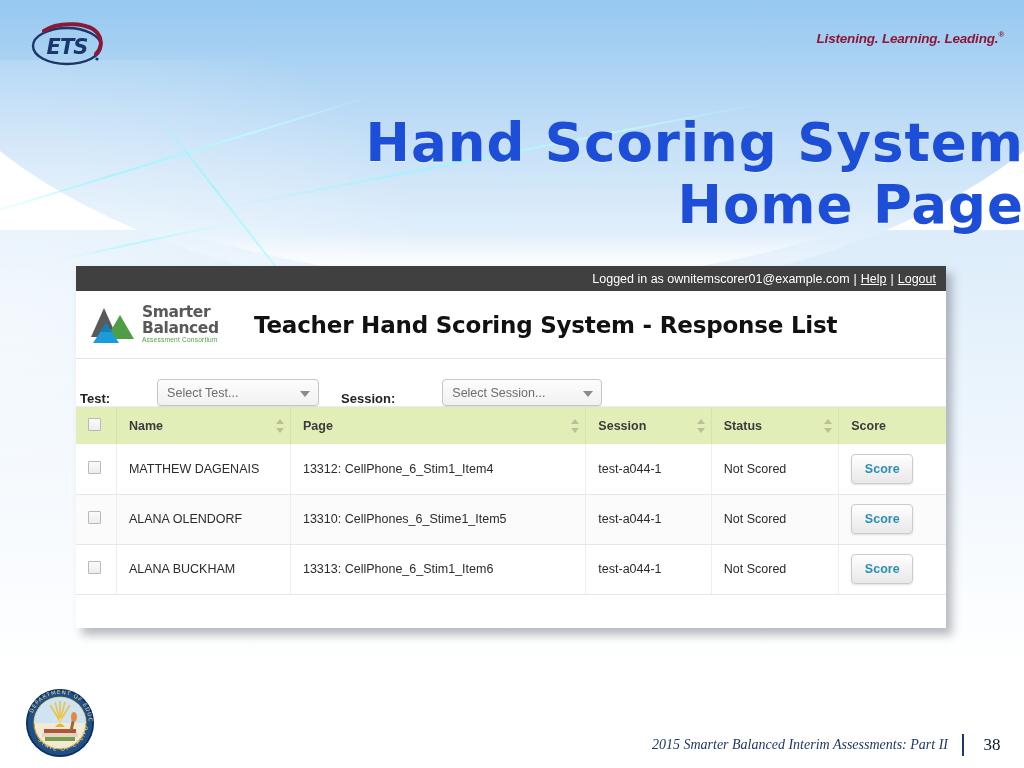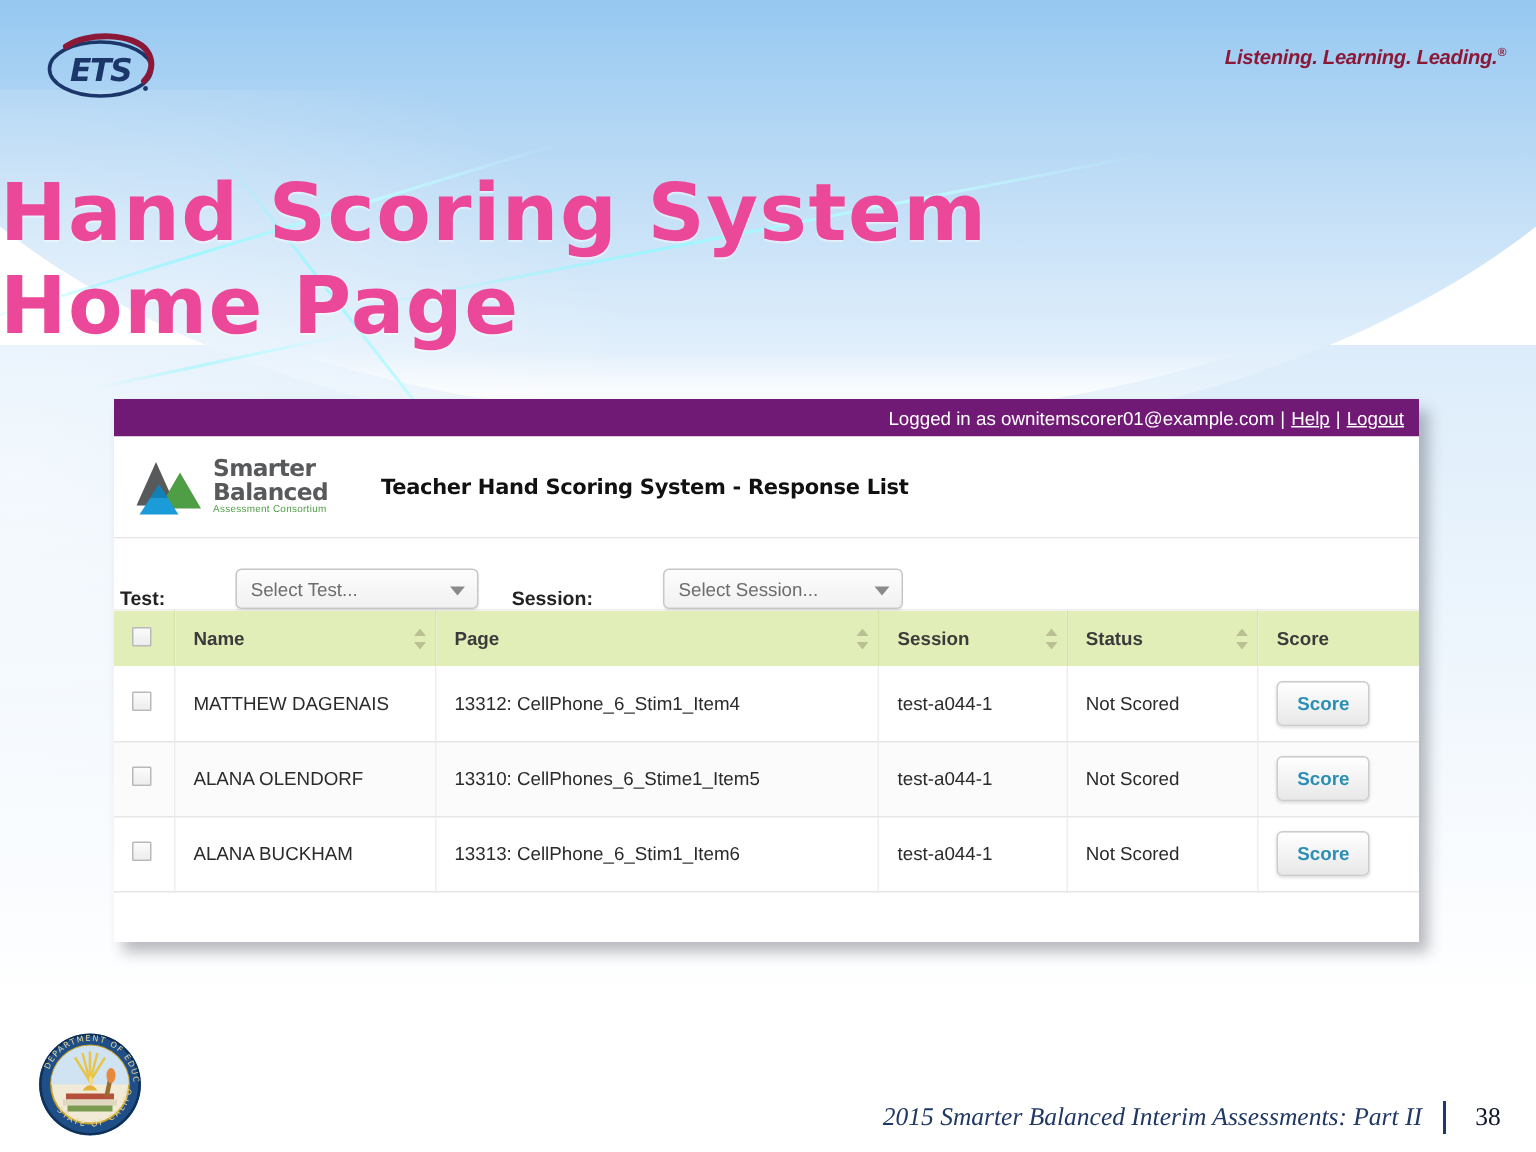--- a/index.html
+++ b/index.html
@@ -74,42 +74,42 @@
     font-size:13.5px; color:#8c1838;
     letter-spacing:-0.2px;
     margin-left:11px;
   }
   #ets-tag .reg { font-size:8px; vertical-align:super; }
 
   
   #slide-title {
     position:absolute;
     left:0; top:112px; width:1024px;
-    text-align:left;
-    color:#ec4899;
+    text-align:right;
+    color:#1d4ed8;
     font-family:"DejaVu Sans", sans-serif;
     font-weight:bold;
     font-size:53px;
     line-height:62px;
     letter-spacing:1px;
     text-shadow:0 1px 1px rgba(255,255,255,.5);
   }
   #slide-title .l2 { display:block; }
 
   
   #app-panel {
     position:absolute;
     left:76px; top:266px;
     width:870px; height:362px;
     background:#ffffff;
     box-shadow:6px 7px 9px rgba(40,45,55,.32);
   }
   #app-topbar {
     height:25px;
-    background:#701a75;
+    background:#404040;
     display:flex; align-items:center; justify-content:flex-end;
     padding-right:10px;
     color:#ffffff;
     font-size:12.5px;
   }
   #app-topbar .sep { margin:0 4px; }
   #app-topbar a { color:#ffffff; text-decoration:underline; }
 
   #app-header {
     height:68px;
@@ -129,21 +129,21 @@
   .sb-text .sb2 {
     display:block; font-family:"DejaVu Sans", sans-serif; font-weight:bold;
     font-size:15.5px; color:#58595b; letter-spacing:-0.4px; margin-top:0px;
   }
   .sb-text .sb3 {
     display:block; font-size:6.6px; color:#4f9d45; margin-top:1px; letter-spacing:.2px;
   }
   #app-title {
     font-family:"DejaVu Sans", sans-serif;
     font-weight:bold;
-    font-size:14px;
+    font-size:23px;
     color:#111111;
     margin-left:16px;
     letter-spacing:-0.2px;
   }
 
   
   #filter-bar {
     height:48px;
     display:flex; align-items:flex-end;
     padding-left:4px;
@@ -237,21 +237,21 @@
   
   #footer {
     position:absolute; left:0; bottom:12px; width:1024px;
     display:flex; align-items:center; justify-content:flex-end;
     padding-right:20px;
     color:#1f3864;
   }
   #footer-text {
     font-family:"Liberation Serif", serif;
     font-style:italic;
-    font-size:17px;
+    font-size:14px;
     color:#1f3864;
   }
   #footer-rule {
     width:2px; height:22px; background:#1f3864;
     margin:0 16px 0 14px;
   }
   #footer-page {
     font-family:"Liberation Serif", serif;
     font-size:17px; color:#0f172a; min-width:24px; text-align:center;
   }

